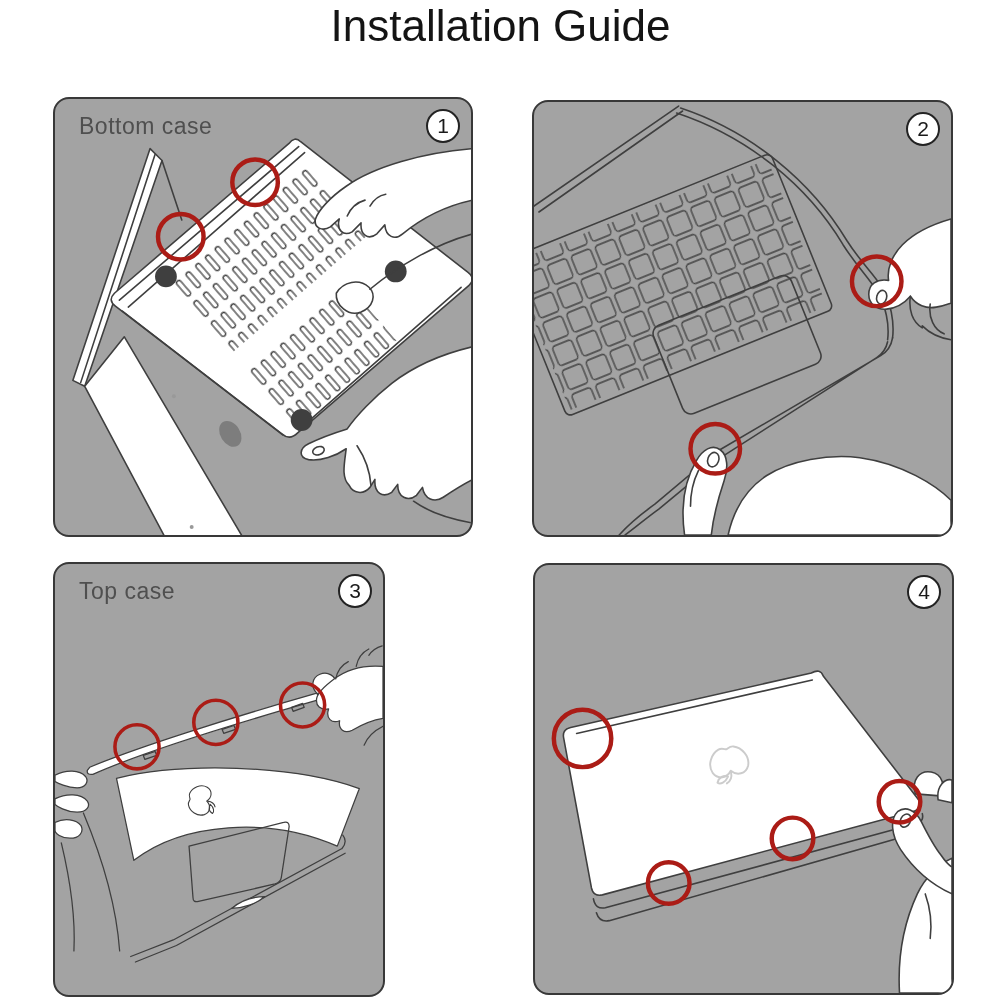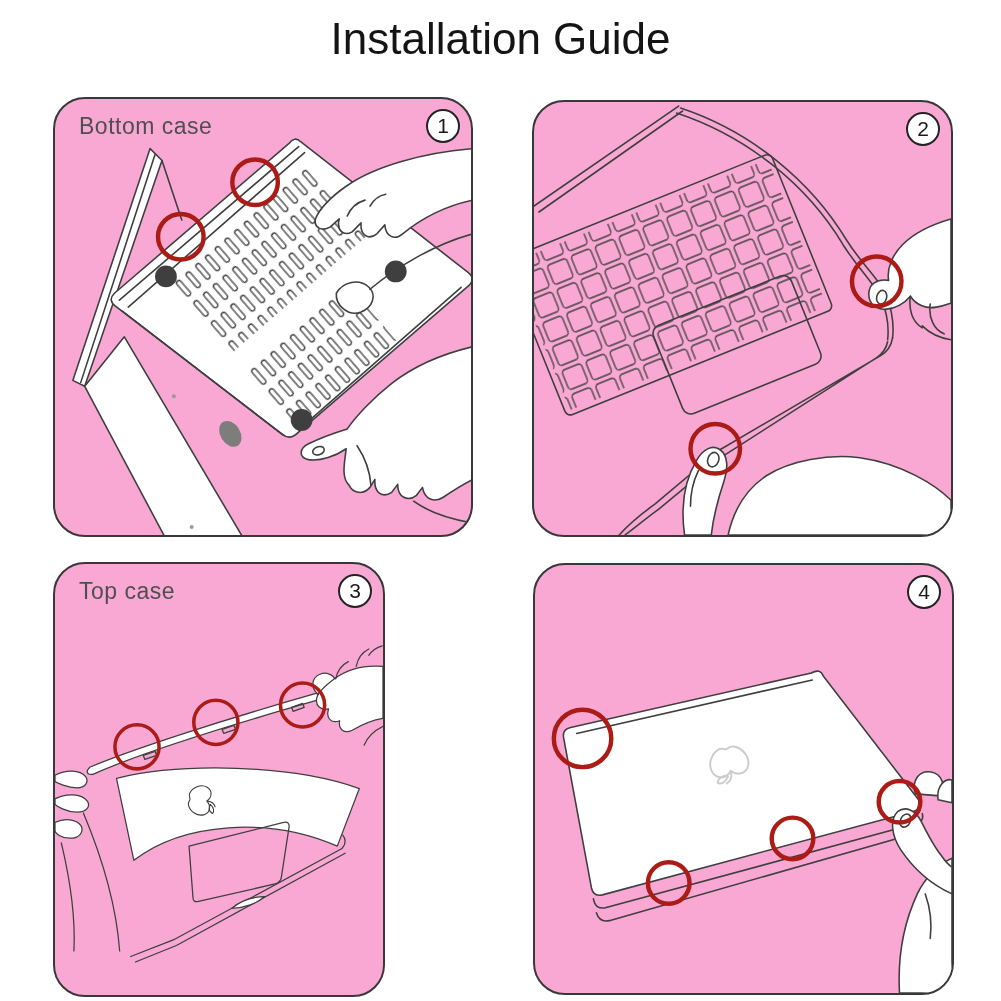--- a/index.html
+++ b/index.html
@@ -3,24 +3,24 @@
 <meta charset="utf-8">
 <style>
   :root{
     --background:#ffffff; --line:#3f3f3f; --label:#4f4f4f;
     --panel-border:#383838; --accent-red:#ab1c16; --badge-text:#1a1a1a;
   }
   *{margin:0;padding:0;box-sizing:border-box}
   html,body{width:1001px;height:1001px;background:var(--background);
     font-family:"Liberation Sans","DejaVu Sans",sans-serif;overflow:hidden}
   .page{position:relative;width:1001px;height:1001px;background:var(--background)}
-  .title{position:absolute;top:14px;left:0;width:100%;text-align:center;
+  .title{position:absolute;top:1px;left:0;width:100%;text-align:center;
     font-size:44px;font-weight:400;color:#141414;letter-spacing:0px}
-  .panel{position:absolute;background:#f9a8d4;border:2px solid var(--panel-border);
-    border-radius:32px;overflow:hidden}
+  .panel{position:absolute;background:#a3a3a3;border:2px solid var(--panel-border);
+    border-radius:16px;overflow:hidden}
   .p1{left:53px;top:97px;width:420px;height:440px}
   .p2{left:532px;top:100px;width:421px;height:437px}
   .p3{left:53px;top:562px;width:332px;height:435px}
   .p4{left:533px;top:563px;width:421px;height:432px}
   .panel svg{position:absolute;left:0;top:0;width:100%;height:100%}
   .plabel{position:absolute;left:24px;top:14px;font-size:23px;color:var(--label);
     letter-spacing:.5px;z-index:3}
   .badge{position:absolute;top:10px;right:11px;width:34px;height:34px;
     border:2px solid #232323;border-radius:50%;display:flex;align-items:center;
     justify-content:center;background:#fff;z-index:3}

